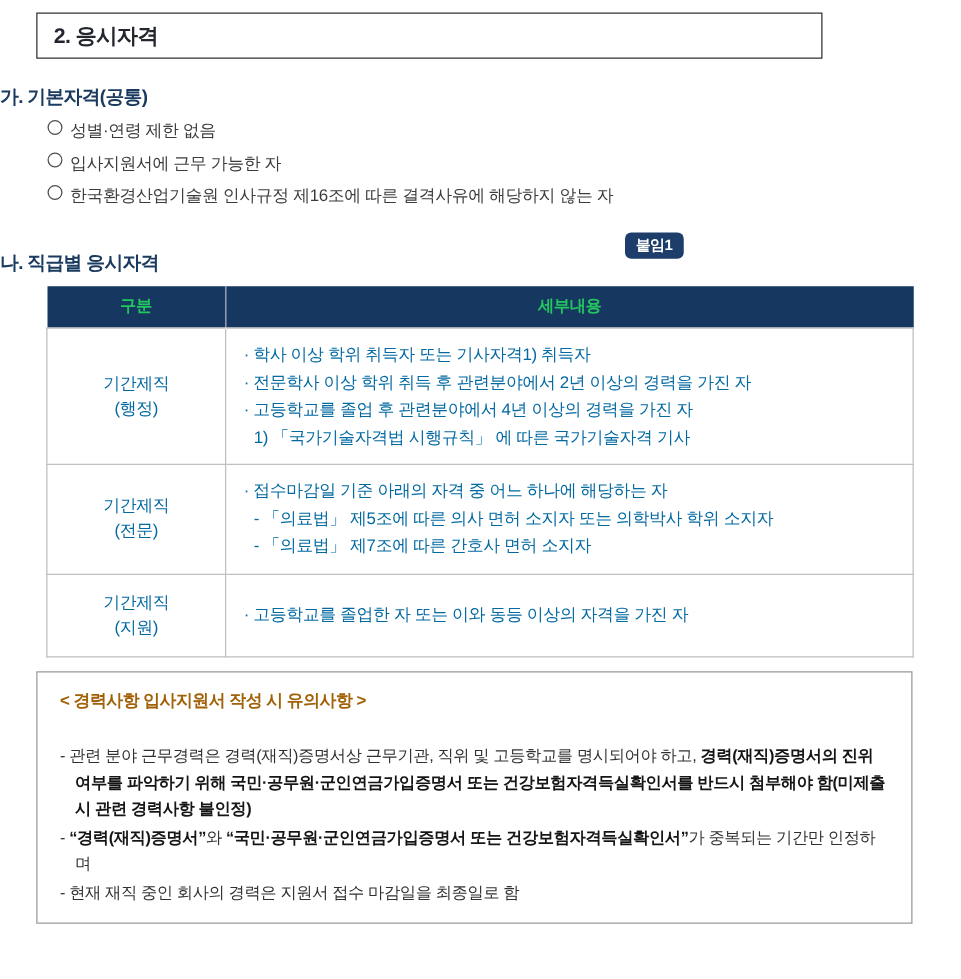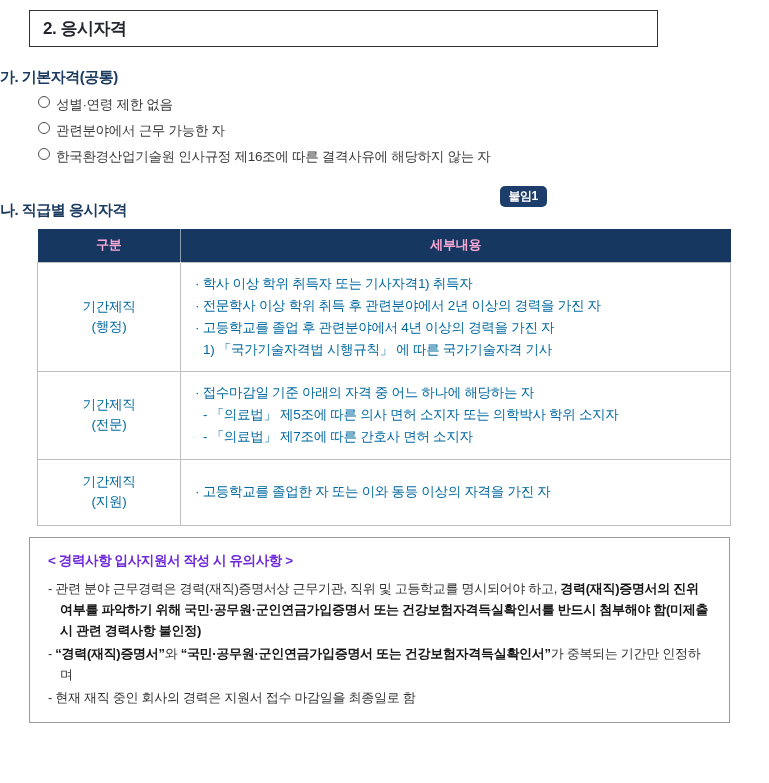--- a/index.html
+++ b/index.html
@@ -76,21 +76,21 @@
 
   
   .grade-table {
     margin: 9px 0 0 37px;
     width: 694px;
     border-collapse: collapse;
     table-layout: fixed;
   }
   .grade-table th {
     background: #163760;
-    color: #f9a8d4;
+    color: #22c55e;
     font-size: 13px;
     font-weight: 700;
     height: 33px;
     letter-spacing: -0.3px;
   }
   .grade-table th + th { border-left: 1px solid rgba(255,255,255,0.5); }
   .grade-table col.c1 { width: 143px; }
   .grade-table td {
     border: 1px solid #bfbfbf;
     vertical-align: middle;
@@ -113,23 +113,23 @@
   .notice-box {
     margin: 11px 0 0 29px;
     width: 701px;
     border: 1px solid #9a9a9a;
     padding: 14px 18px 12px 18px;
     background: #fff;
   }
   .notice-title {
     font-size: 13.5px;
     font-weight: 700;
-    color: #6d28d9;
+    color: #a16207;
     letter-spacing: -0.4px;
-    margin-bottom: 8px;
+    margin-bottom: 24px;
   }
   .notice-item {
     font-size: 13px;
     line-height: 21px;
     color: #303030;
     letter-spacing: -0.3px;
     padding-left: 12px;
     text-indent: -12px;
     margin-bottom: 2px;
   }
@@ -147,21 +147,21 @@
 
   <div class="sub-heading h-basic">가. 기본자격(공통)</div>
 
   <div class="basic-list">
       <div class="basic-item">
         <span class="circle"></span>
         <span class="basic-text">성별·연령 제한 없음</span>
       </div>
       <div class="basic-item">
         <span class="circle"></span>
-        <span class="basic-text">관련분야에서 근무 가능한 자</span>
+        <span class="basic-text">입사지원서에 근무 가능한 자</span>
       </div>
       <div class="basic-item">
         <span class="circle"></span>
         <span class="basic-text">한국환경산업기술원 인사규정 제16조에 따른 결격사유에 해당하지 않는 자</span>
         <span class="badge">붙임1</span>
       </div>
     </div>
 
   <div class="sub-heading h-grade">나. 직급별 응시자격</div>
 

